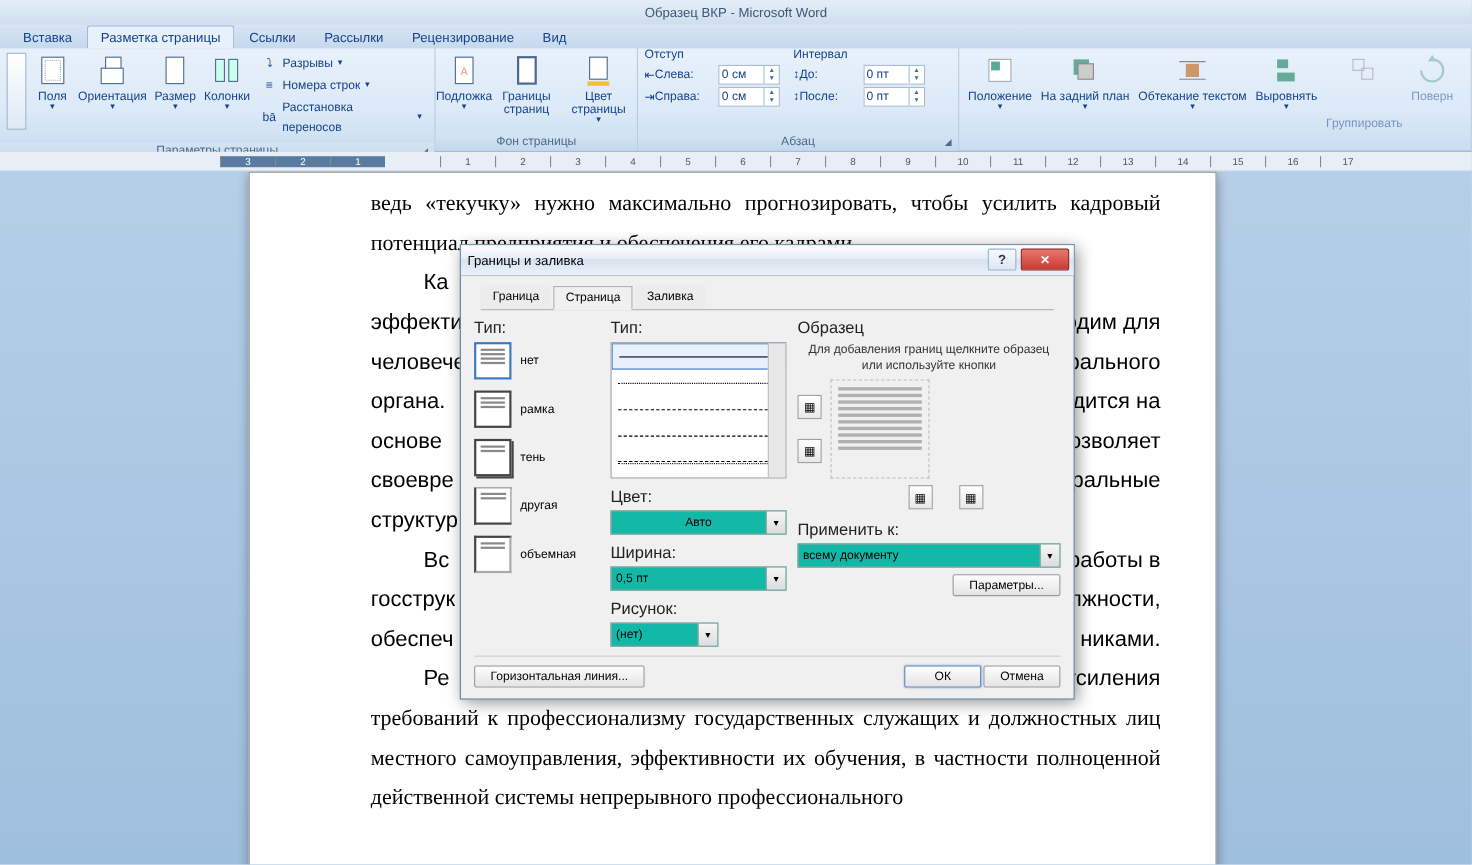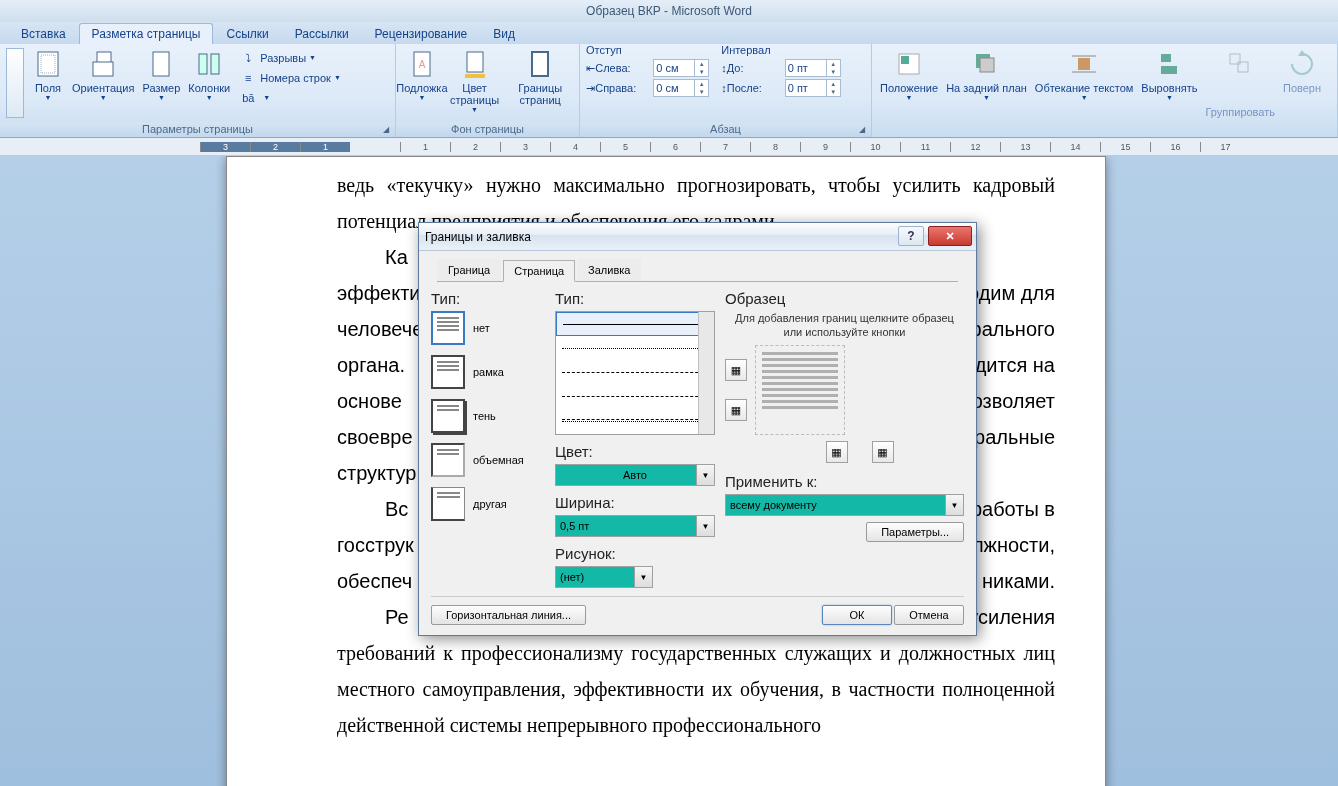--- a/index.html
+++ b/index.html
@@ -157,20 +157,21 @@
             <span>Разрывы</span> 
             <span style="font-size:7px;margin-left:3px;">▼</span>
           </div>
         <div class="small-btn">
             <span class="smicon">≡</span>
             <span>Номера строк</span> 
             <span style="font-size:7px;margin-left:3px;">▼</span>
           </div>
         <div class="small-btn">
             <span class="smicon">bā</span>
+            <span>Расстановка переносов</span> 
             <span style="font-size:7px;margin-left:3px;">▼</span>
           </div>
       </div>
     </div>
     <div class="group-title"><span>Параметры страницы</span><span class="group-launcher">◢</span></div>
   </div>
 
   <div class="ribbon-group" style="width:184px;">
     <div class="group-body">
       <div class="big-btn">
@@ -179,34 +180,34 @@
               <rect x="8" y="4" width="16" height="24" fill="#fff" stroke="#4b6a8a"></rect>
               <text x="16" y="20" font-size="10" fill="#d99" text-anchor="middle">A</text>
             </svg>
           </div>
         <div class="lbl">Подложка</div>
         <div class="drop">▼</div>
       </div>
       <div class="big-btn">
         <div class="icon">
             <svg class="ico" viewBox="0 0 32 32">
+              <rect x="8" y="4" width="16" height="24" fill="#fff" stroke="#4b6a8a" stroke-width="2"></rect>
+            </svg>
+          </div>
+        <div class="lbl">Границы страниц</div>
+      </div>
+      <div class="big-btn">
+        <div class="icon">
+            <svg class="ico" viewBox="0 0 32 32">
               <rect x="8" y="4" width="16" height="20" fill="#fff" stroke="#4b6a8a"></rect>
               <rect x="6" y="26" width="20" height="4" fill="#f0c040"></rect>
             </svg>
           </div>
         <div class="lbl">Цвет страницы</div>
         <div class="drop">▼</div>
-      </div>
-      <div class="big-btn">
-        <div class="icon">
-            <svg class="ico" viewBox="0 0 32 32">
-              <rect x="8" y="4" width="16" height="24" fill="#fff" stroke="#4b6a8a" stroke-width="2"></rect>
-            </svg>
-          </div>
-        <div class="lbl">Границы страниц</div>
       </div>
     </div>
     <div class="group-title"><span>Фон страницы</span></div>
   </div>
 
   <div class="ribbon-group" style="width:292px;">
     <div class="group-body" style="flex-direction:row;gap:8px;padding-top:0;">
       <div>
         <div style="font-size:11px;color:#15428b;padding:0 2px 2px 2px;">Отступ</div>
         <div class="field-row">
@@ -406,32 +407,32 @@
             <div class="tlabel">рамка</div>
           </div>
         <div class="type-opt">
             <div class="swatch" style="border:2px solid #444;box-shadow:2px 2px 0 #444;">
               <div class="ln"></div>
               <div class="ln"></div>
             </div>
             <div class="tlabel">тень</div>
           </div>
         <div class="type-opt">
+            <div class="swatch" style="border-left:2px solid #444;border-bottom:2px solid #444;">
+              <div class="ln"></div>
+              <div class="ln"></div>
+            </div>
+            <div class="tlabel">другая</div>
+          </div>
+        <div class="type-opt">
             <div class="swatch" style="border:2px solid #444;border-right-color:#aaa;border-bottom-color:#aaa;">
               <div class="ln"></div>
               <div class="ln"></div>
             </div>
             <div class="tlabel">объемная</div>
-          </div>
-        <div class="type-opt">
-            <div class="swatch" style="border-left:2px solid #444;border-bottom:2px solid #444;">
-              <div class="ln"></div>
-              <div class="ln"></div>
-            </div>
-            <div class="tlabel">другая</div>
           </div>
       </div>
 
       <div class="col2">
         <div class="section-lbl">Тип:</div>
         <div class="style-list">
           <div class="style-item sel">
               <div class="style-line"></div>
             </div>
           <div class="style-item">

